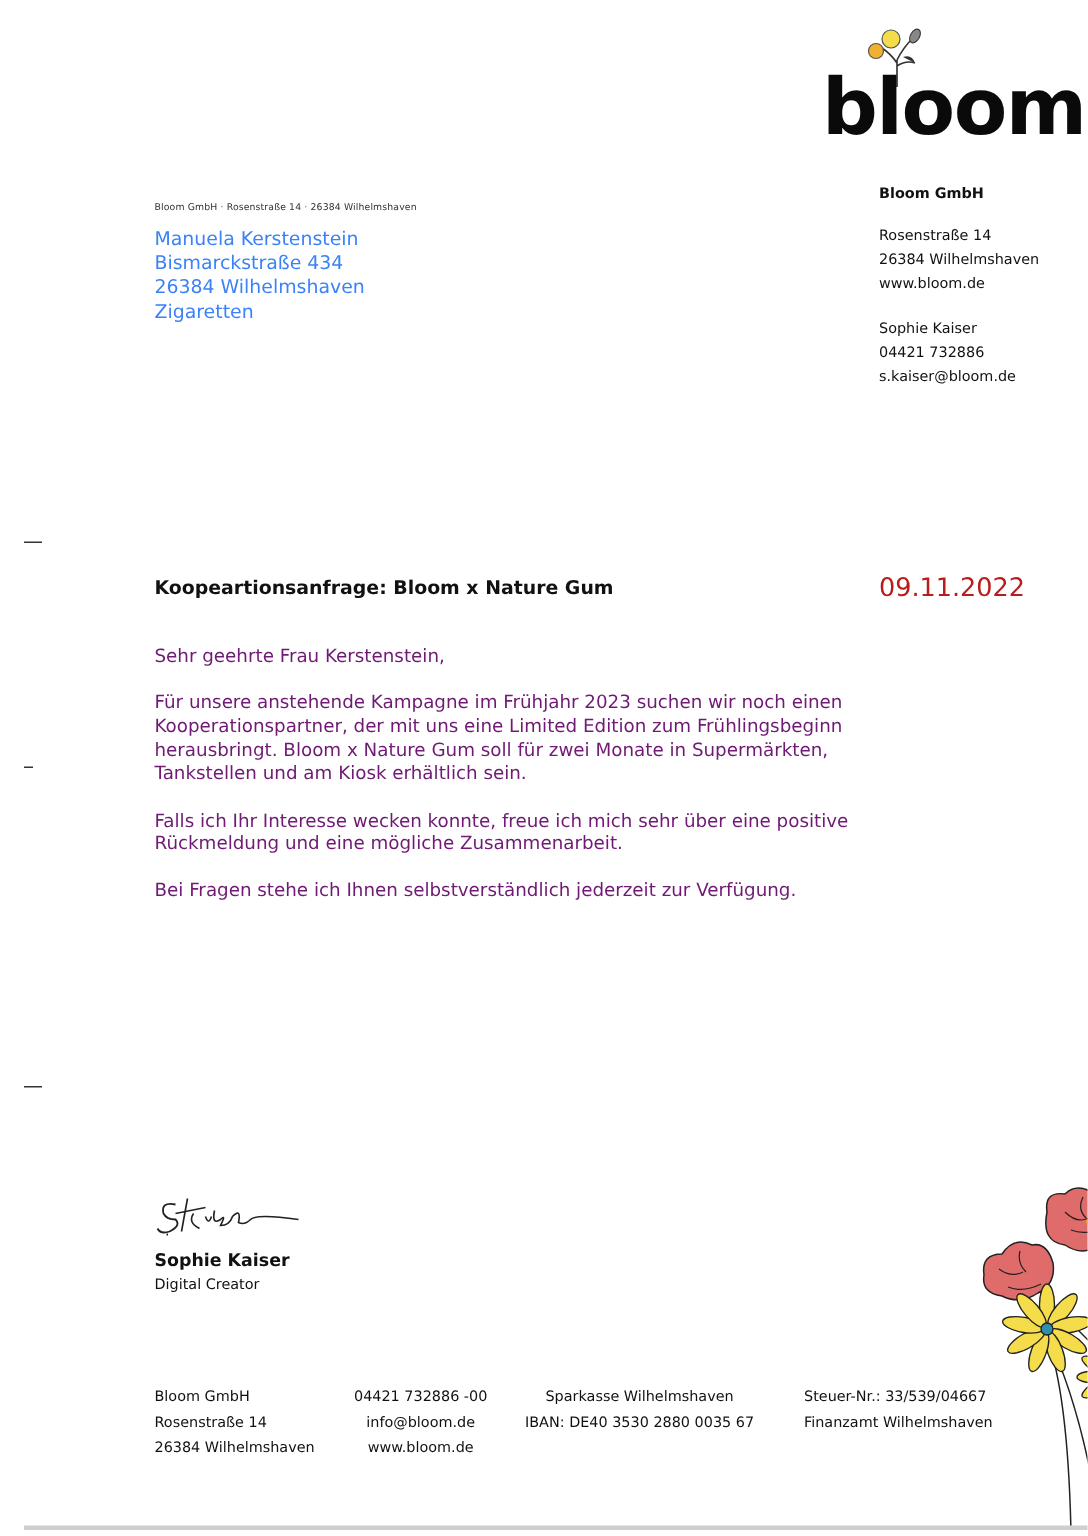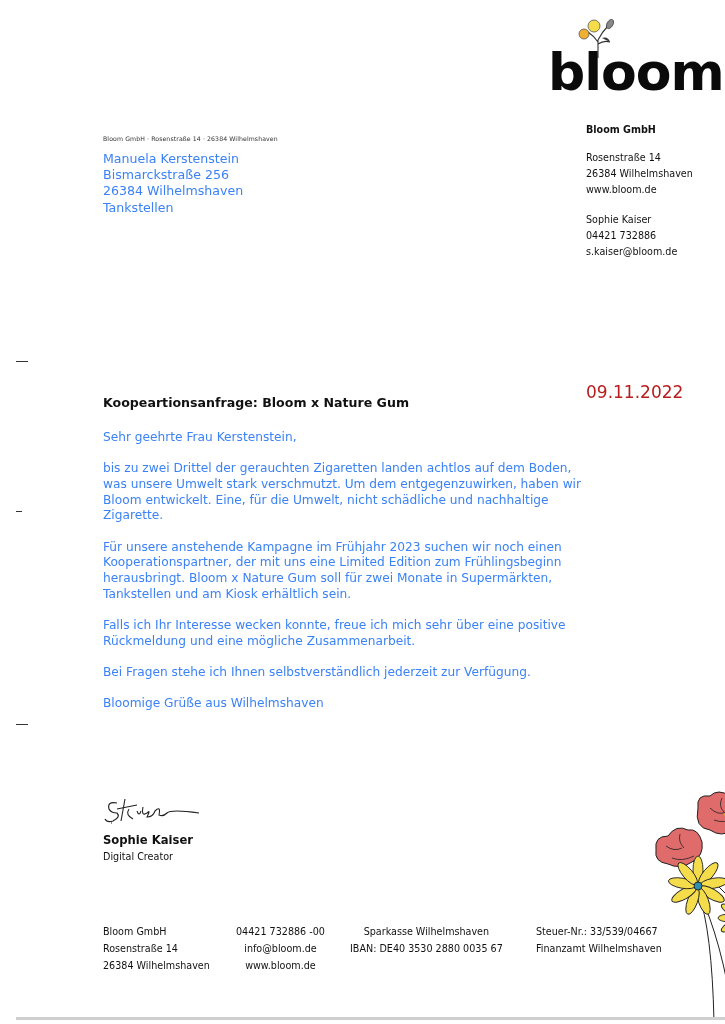--- a/index.html
+++ b/index.html
@@ -13,24 +13,24 @@
 
   .sender-line { position: absolute; left: 87px; top: 135px; font-size: 6.2px; color: #333; letter-spacing: 0.1px; }
   .recipient { position: absolute; left: 87px; top: 151px; font-size: 12.6px; line-height: 16.2px; color: #3b82f6; }
 
   .info { position: absolute; left: 570px; top: 122px; font-size: 9.6px; line-height: 16px; color: #111; }
   .info .company { font-weight: bold; margin-bottom: 12px; }
   .info .gap { height: 14px; }
 
   .fold { position: absolute; left: 0; height: 1px; background: #333; }
 
-  .subject { position: absolute; left: 87px; top: 395px; font-size: 12.6px; font-weight: bold; color: #111; }
+  .subject { position: absolute; left: 87px; top: 384px; font-size: 12.6px; font-weight: bold; color: #111; }
   .date { position: absolute; left: 570px; top: 382px; font-size: 17px; color: #b91c1c; }
 
-  .body { position: absolute; left: 87px; top: 430px; width: 490px; font-size: 12.2px; line-height: 15.7px; color: #3b82f6; }
+  .body { position: absolute; left: 87px; top: 430px; width: 490px; font-size: 12.2px; line-height: 15.7px; color: #701a75; }
   .body p { margin-bottom: 15.5px; }
 
   .signature { position: absolute; left: 87px; top: 795px; width: 110px; height: 34px; }
   .sig-name { position: absolute; left: 87px; top: 833px; font-size: 11.6px; font-weight: bold; color: #111; }
   .sig-role { position: absolute; left: 87px; top: 851px; font-size: 9.6px; color: #111; text-align: center; }
 
   .footer { position: absolute; top: 923px; font-size: 9.6px; line-height: 17px; color: #111; }
   .f1 { left: 87px; } .f2 { left: 220px; text-align: center; } .f3 { left: 334px; text-align: center; } .f4 { left: 520px; }
 
   .flowers { position: absolute; left: 636px; top: 790px; width: 90px; height: 232px; }
@@ -48,23 +48,23 @@
       <ellipse cx="42" cy="6" rx="3" ry="5" fill="#888" stroke="#333" stroke-width="0.7" transform="rotate(30 42 6)"></ellipse>
       <path d="M34 20 Q40 18 42 24" fill="#333"></path>
     </svg>
     <div class="logo-word">bloom</div>
   </div>
 
   <div class="sender-line">Bloom GmbH · Rosenstraße 14 · 26384 Wilhelmshaven</div>
 
   <div class="recipient">
     <div>Manuela Kerstenstein</div>
-    <div>Bismarckstraße 256</div>
+    <div>Bismarckstraße 434</div>
     <div>26384 Wilhelmshaven</div>
-    <div>Tankstellen</div>
+    <div>Zigaretten</div>
   </div>
 
   <div class="info">
     <div class="company">Bloom GmbH</div>
     <div>Rosenstraße 14</div>
     <div>26384 Wilhelmshaven</div>
     <div>www.bloom.de</div>
     <div class="gap"></div>
     <div>Sophie Kaiser</div>
     <div>04421 732886</div>
@@ -73,25 +73,23 @@
 
   <div class="fold" style="top:361px; width:12px;"></div>
   <div class="fold" style="top:511px; width:6px;"></div>
   <div class="fold" style="top:724px; width:12px;"></div>
 
   <div class="subject">Koopeartionsanfrage: Bloom x Nature Gum</div>
   <div class="date">09.11.2022</div>
 
   <div class="body">
     <p>Sehr geehrte Frau Kerstenstein,</p>
-    <p>bis zu zwei Drittel der gerauchten Zigaretten landen achtlos auf dem Boden, was unsere Umwelt stark verschmutzt. Um dem entgegenzuwirken, haben wir Bloom entwickelt. Eine, für die Umwelt, nicht schädliche und nachhaltige Zigarette.</p>
     <p>Für unsere anstehende Kampagne im Frühjahr 2023 suchen wir noch einen Kooperationspartner, der mit uns eine Limited Edition zum Frühlingsbeginn herausbringt. Bloom x Nature Gum soll für zwei Monate in Supermärkten, Tankstellen und am Kiosk erhältlich sein.</p>
     <p>Falls ich Ihr Interesse wecken konnte, freue ich mich sehr über eine positive Rückmeldung und eine mögliche Zusammenarbeit.</p>
     <p>Bei Fragen stehe ich Ihnen selbstverständlich jederzeit zur Verfügung.</p>
-    <p>Bloomige Grüße aus Wilhelmshaven</p>
   </div>
 
   <svg class="signature" viewBox="0 0 110 34">
     <path d="M14 8 Q4 6 6 14 Q8 18 14 18 Q18 22 10 26 Q4 28 2 24 M8 28 L9 28" stroke="#222" stroke-width="1.2" fill="none"></path>
     <path d="M22 4 L18 26 M14 14 L34 10 M26 14 Q22 20 30 24 M34 16 Q36 22 38 16 M40 12 Q38 22 44 18 Q48 14 44 22 Q50 22 52 16 Q58 10 56 20 Q60 22 64 18 Q68 14 96 18" stroke="#222" stroke-width="1.1" fill="none"></path>
   </svg>
   <div class="sig-name">Sophie Kaiser</div>
   <div class="sig-role">Digital Creator</div>
 
   <div class="footer f1">

